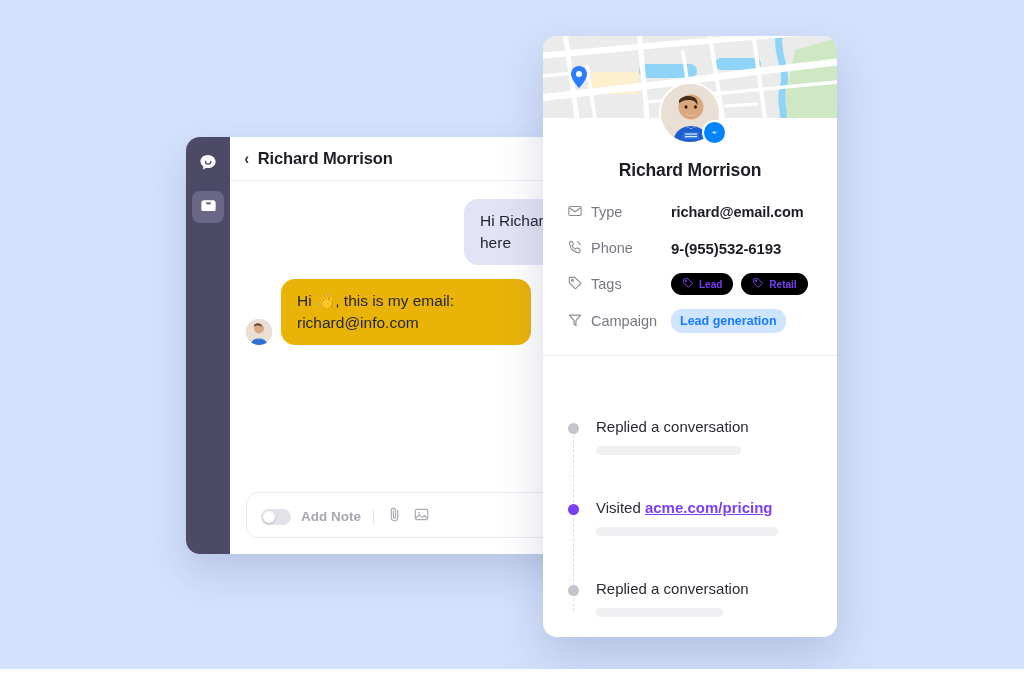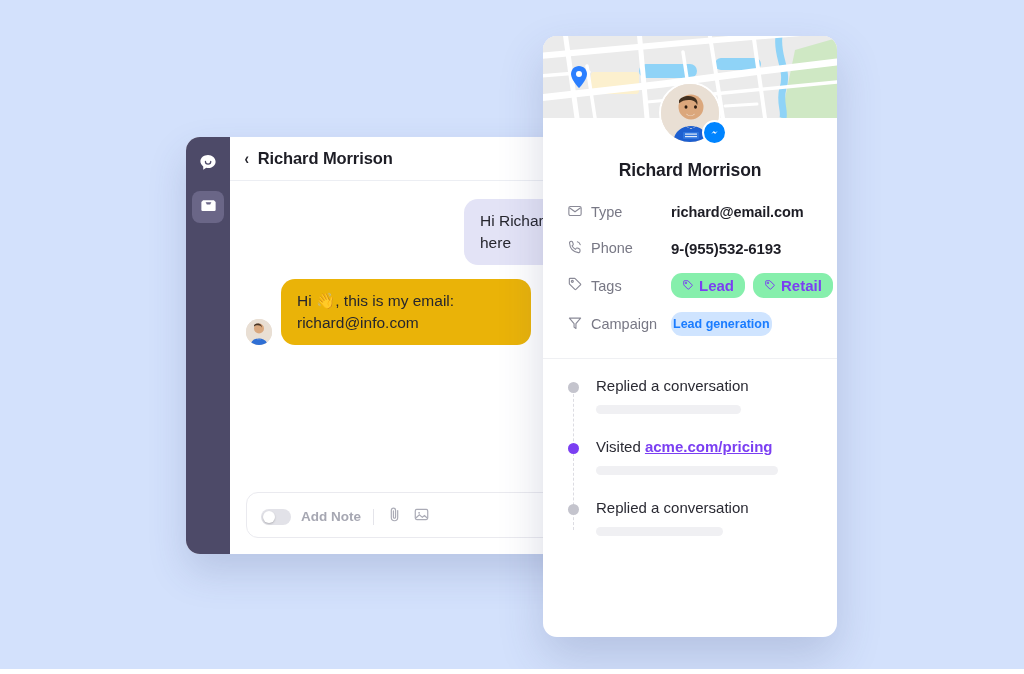--- a/index.html
+++ b/index.html
@@ -209,34 +209,34 @@
   .detail-value {
     font-size: 14.5px;
     color: #1d1d25;
     font-weight: 700;
     letter-spacing: -0.1px;
   }
   .detail-value.phone { font-weight: 600; font-size: 15px; }
   .pill-group { display: flex; gap: 8px; align-items: center; }
   .tag-pill {
     display: flex; align-items: center; gap: 5px;
-    background: #86efac;
+    background: #000000;
     color: #7b3ff2;
-    font-size: 15px;
+    font-size: 10px;
     font-weight: 700;
     border-radius: 11px;
     padding: 4px 11px;
   }
   .campaign-pill {
     background: #cfe4ff;
     color: #1a7cff;
     font-size: 12.5px;
     font-weight: 700;
     border-radius: 11px;
-    padding: 5px 2px;
+    padding: 5px 9px;
   }
 
   #card-divider {
     height: 1px;
     background: #eff0f3;
     margin: 22px 0 0 0;
   }
 
   #activities {
     padding: 18px 24px 0 24px;
@@ -266,20 +266,21 @@
     left: 1px; top: 5px;
     width: 11px; height: 11px;
     border-radius: 50%;
     background: #c4c4cd;
   }
   .activity-item.current .activity-dot { background: #7b3ff2; }
   .activity-text {
     font-size: 15px;
     color: #2a2a33;
     line-height: 1.2;
+    margin-top: 44px;
   }
   .activity-link {
     color: #7b3ff2;
     text-decoration: underline;
     font-weight: 600;
   }
   .activity-bar {
     height: 9px;
     border-radius: 5px;
     background: #f0f0f3;

